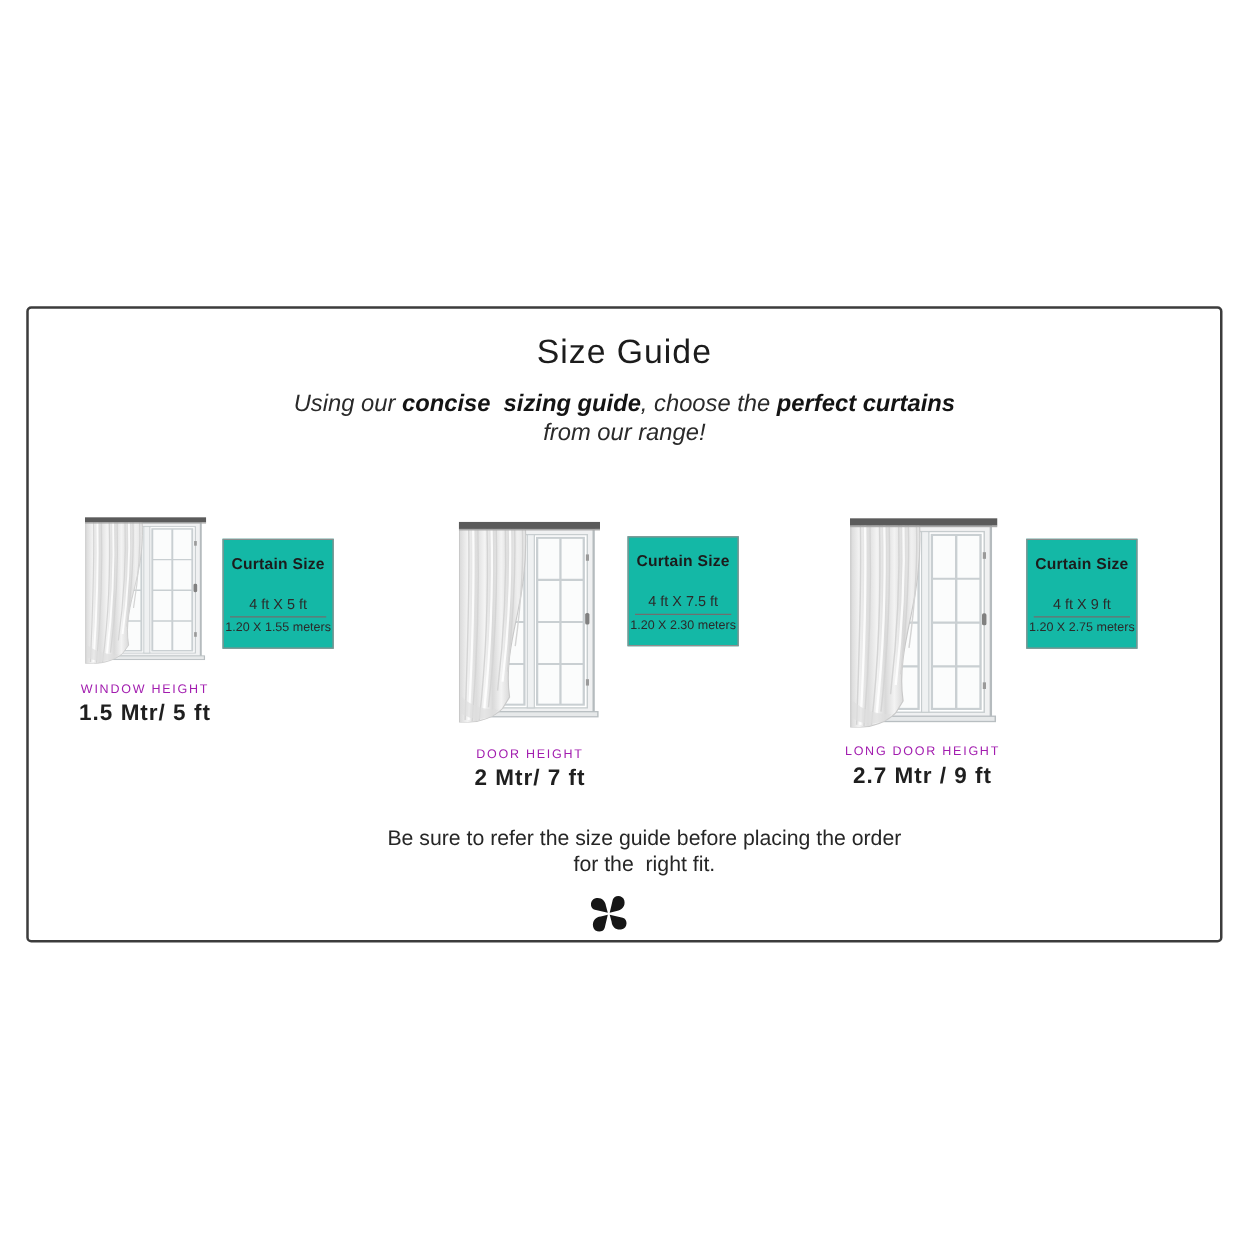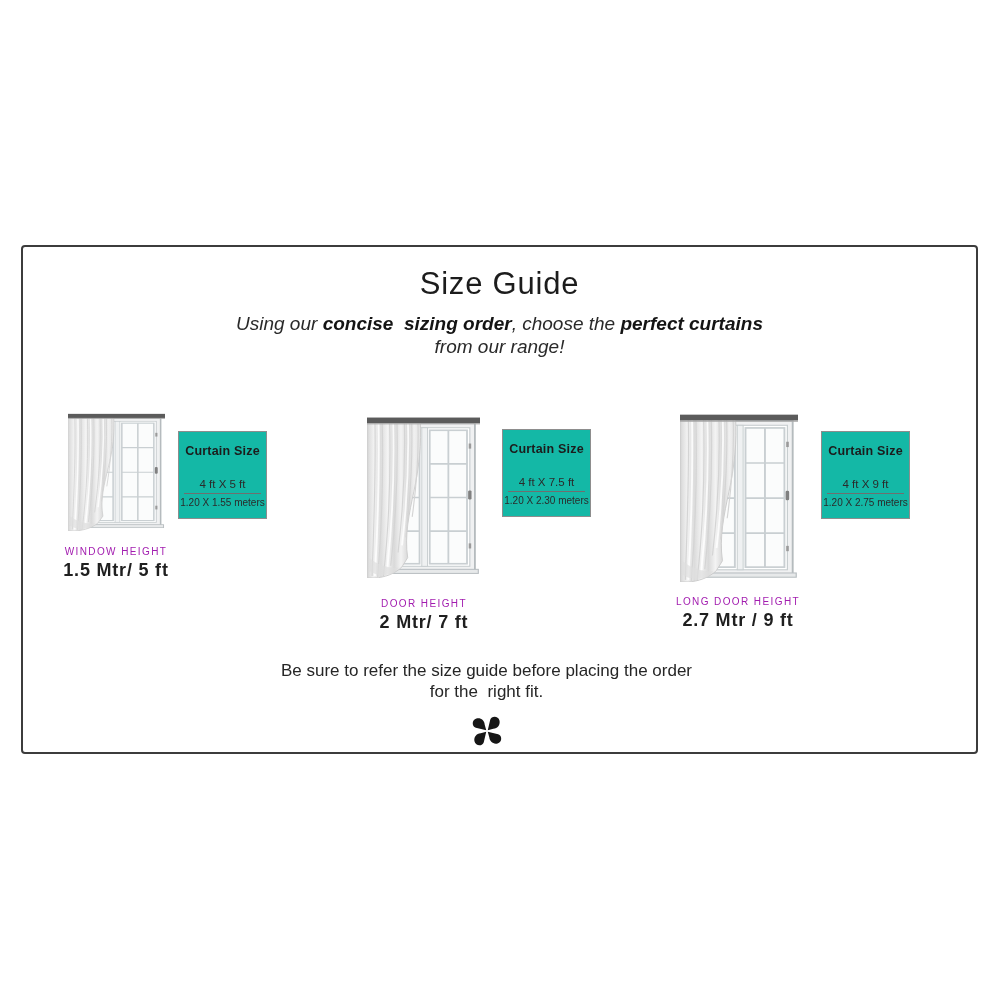--- a/index.html
+++ b/index.html
@@ -6,21 +6,21 @@
   .page {
     position:relative; width:1000px; height:1000px; background:#ffffff;
     font-family:"Liberation Sans", sans-serif; color:#262626; overflow:hidden;
   }
   .card {
     position:absolute; left:21px; top:245px; width:957px; height:509px;
     box-sizing:border-box; border:2px solid #3c3c3c; border-radius:4px; background:#ffffff;
   }
   .title {
     position:absolute; left:21px; width:957px; top:266px; margin:0;
-    text-align:center; font-size:31px; font-weight:400; letter-spacing:0.8px; color:#1c1c1c;
+    text-align:center; font-size:27px; font-weight:400; letter-spacing:0.8px; color:#1c1c1c;
   }
   .subtitle {
     position:absolute; left:21px; width:957px; top:312px; margin:0;
     text-align:center; font-style:italic; font-size:19px; line-height:23px;
     color:#2a2a2a; white-space:pre-wrap;
   }
   .subtitle strong { font-weight:700; color:#141414; }
 
   .figure { position:absolute; }
   .figure-0 { left:16px;  top:412px; width:260px; height:182px; }
@@ -47,21 +47,21 @@
   .figure-0 .size-box { left:162px; top:19px; }
   .figure-1 .size-box { left:178px; top:14px; }
   .figure-2 .size-box { left:183px; top:19px; }
   .size-box-title { margin-top:12px; font-size:12.5px; font-weight:700; letter-spacing:0.2px; color:#1c1c1c; }
   .size-spacer { flex:1; }
   .size-ft { font-size:11.5px; color:#2b2b2b; }
   .size-divider { width:77px; border-top:1px solid #6f6f6f; margin:3px 0; }
   .size-m { font-size:10px; color:#2b2b2b; margin-bottom:10px; }
 
   .note {
-    position:absolute; left:8px; width:957px; top:660px; margin:0;
+    position:absolute; left:37px; width:957px; top:660px; margin:0;
     text-align:center; font-size:17px; line-height:21px; color:#262626; white-space:pre-wrap;
   }
   .brand {
     position:absolute; left:21px; width:957px; top:714px;
     display:flex; justify-content:center; align-items:center; gap:7px;
     transform:translateX(-13px);
   }
   .brand-icon svg { width:34px; height:34px; display:block; }
   .brand-text { font-size:30px; color:#161616; letter-spacing:-0.3px; }
   .brand-bold  { font-weight:700; }
@@ -124,21 +124,21 @@
         <rect x="0" y="2.5" width="100" height="5.5" fill="#5b5b5b"></rect>
         <rect x="0" y="8" width="100" height="1.2" fill="#a8a8a8"></rect>
       </g>
     </defs>
   </svg>
 
   <div class="card"></div>
 
   <h1 class="title">Size Guide</h1>
 
-  <p class="subtitle"><span>Using our </span><strong>concise  sizing order</strong><span>, choose the </span><strong>perfect curtains</strong><br><span>from our range!</span></p>
+  <p class="subtitle"><span>Using our </span><strong>concise  sizing guide</strong><span>, choose the </span><strong>perfect curtains</strong><br><span>from our range!</span></p>
 
   <div class="figure figure-0">
     <svg class="win" viewBox="0 0 100 160" preserveAspectRatio="none">
         <use href="#win-sym"></use>
       </svg>
     <div class="fig-label">
       <div class="fig-name">WINDOW HEIGHT</div>
       <div class="fig-height">1.5 Mtr/ 5 ft</div>
     </div>
     <div class="size-box">

